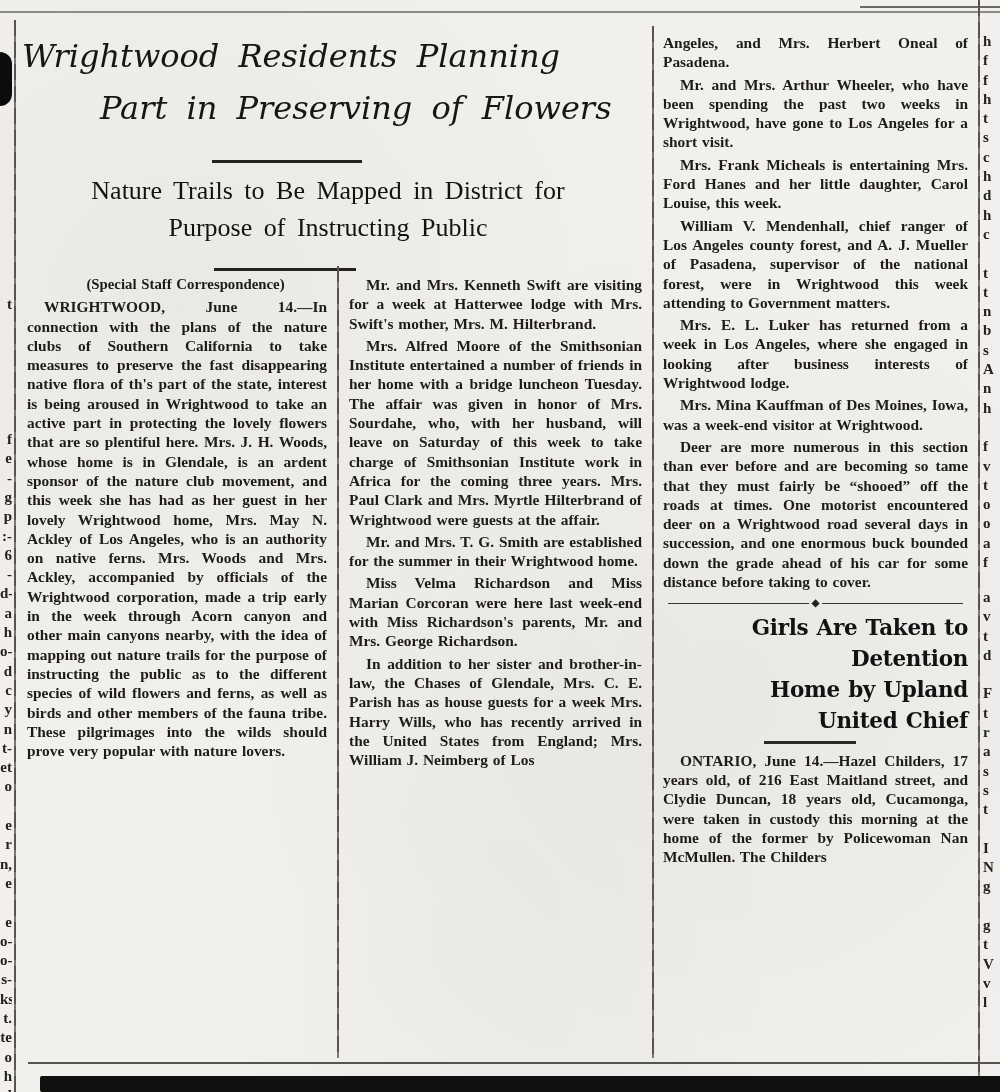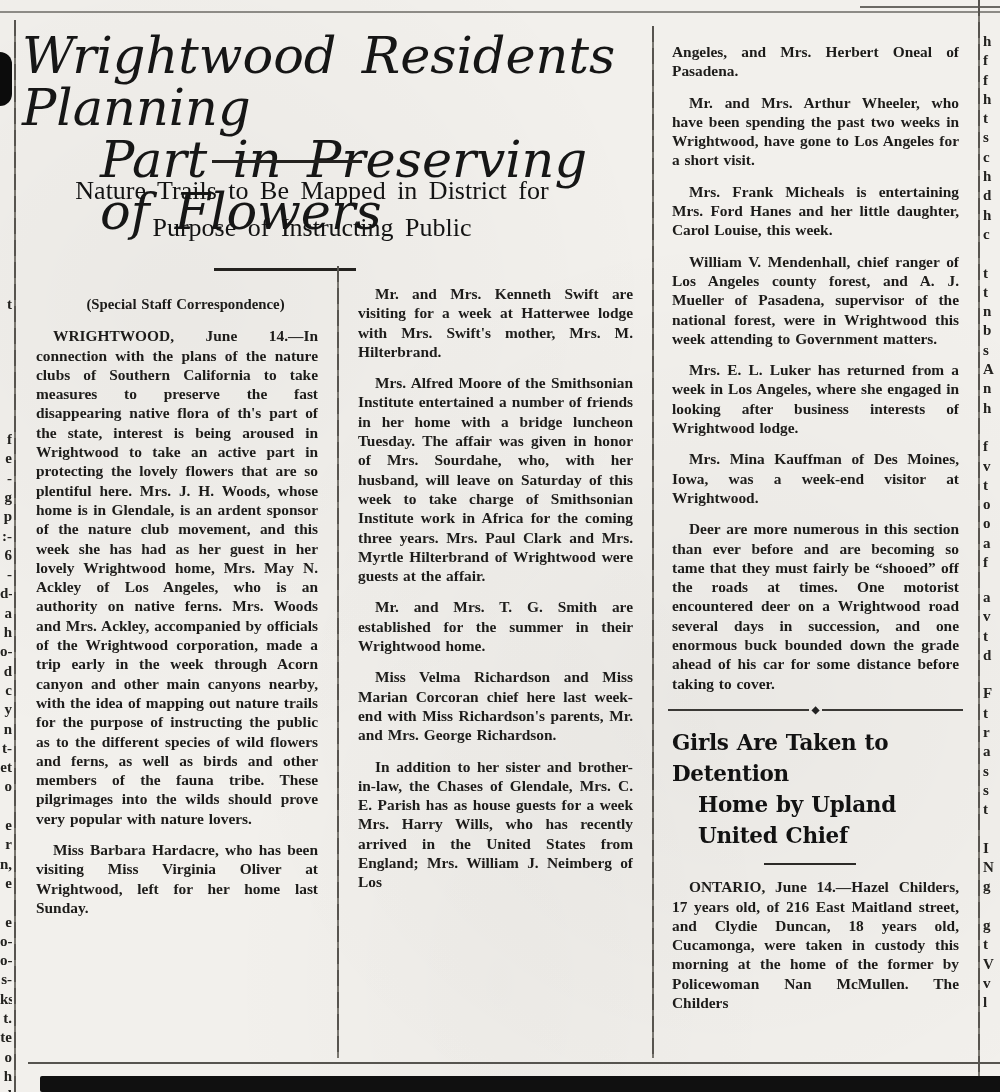--- a/index.html
+++ b/index.html
@@ -20,45 +20,45 @@
   .hrule-top2 { left:860px; top:6px; width:140px; height:2px; background:#6b6964; }
   .vrule { width:2px; background:repeating-linear-gradient(180deg,#57544f 0 16px,#7a7770 16px 22px); }
   .vrule-left   { left:14px;  top:20px;  height:1072px; }
   .vrule-mid1   { left:337px; top:266px; height:792px; }
   .vrule-mid2   { left:652px; top:26px;  height:1032px; }
   .vrule-right  { left:978px; top:0;     height:1092px; }
 
   
   .headline-block { left:22px; top:30px; width:624px; }
   .headline { font-family:"DejaVu Serif", serif; font-style:italic; font-weight:500;
-              font-size:51px; line-height:52px; color:#161616; word-spacing:9px; }
+              font-size:32px; line-height:52px; color:#161616; word-spacing:9px; }
   .headline .l2 { padding-left:78px; }
   .shortrule { height:3px; background:#24221f; }
   .rule-a { left:212px; top:160px; width:150px; }
   .rule-b { left:214px; top:268px; width:142px; }
-  .subhead { left:0; top:172px; width:624px; text-align:center;
+  .subhead { left:16px; top:172px; width:624px; text-align:center;
              font-size:26px; line-height:37px; color:#131313; word-spacing:5px; }
 
   
   .col { text-align:justify; font-size:15.4px; line-height:19.3px;
          font-weight:600; color:#1d1c1a; word-spacing:1px; }
-  .col p { margin:12px; text-indent:17px; }
+  .col p { margin:3px; text-indent:17px; }
   .col p.cont { text-indent:0; }
   .byline { text-align:center; font-weight:700; font-size:14.8px; margin:0 0 3px 0; }
-  .col1 { left:24px;  top:283px; width:306px; height:790px; overflow:hidden; }
+  .col1 { left:24px;  top:272px; width:306px; height:790px; overflow:hidden; }
   .col2 { left:346px; top:272px; width:299px; height:790px; overflow:hidden; }
   .col3 { left:660px; top:30px;  width:311px; height:1032px; overflow:hidden; }
 
   
   .diamond-divider { display:flex; align-items:center; justify-content:center;
                      margin:7px 8px 4px 8px; height:10px; }
   .diamond-divider .ddash { flex:1; height:1.6px; background:#3a3835; }
   .diamond-divider .gem { font-size:10px; line-height:10px; padding:0 3px; color:#222; }
   .headline2 { font-family:"DejaVu Serif", serif; font-weight:700; font-size:21.5px;
-               line-height:31px; letter-spacing:-0.3px; color:#121212; text-align:left;
+               line-height:31px; letter-spacing:-0.3px; color:#121212; text-align:right;
                text-indent:0 !important; }
   .headline2 .l2 { padding-left:26px; display:block; }
   .rule-c { display:block; margin:5px auto 7px 104px; width:92px; height:2.4px; background:#2c2a27; }
 
   
   .hrule-bottom { left:28px; top:1062px; width:972px; height:2px; background:#56544f; }
   .black-bar    { left:40px; top:1076px; width:960px; height:16px; background:#101010;
                   border-radius:2px 0 0 2px; }
 
   
@@ -132,30 +132,29 @@
   <div class="abs shortrule rule-a"></div>
   <div class="abs subhead">
     <div>Nature Trails to Be Mapped in District for</div>
     <div>Purpose of Instructing Public</div>
   </div>
   <div class="abs shortrule rule-b"></div>
 
   <div class="abs col col1">
     <p class="byline">(Special Staff Correspondence)</p>
     <p>WRIGHTWOOD, June 14.—In connection with the plans of the nature clubs of Southern California to take measures to preserve the fast disappearing native flora of th's part of the state, interest is being aroused in Wrightwood to take an active part in protecting the lovely flowers that are so plentiful here. Mrs. J. H. Woods, whose home is in Glendale, is an ardent sponsor of the nature club movement, and this week she has had as her guest in her lovely Wrightwood home, Mrs. May N. Ackley of Los Angeles, who is an authority on native ferns. Mrs. Woods and Mrs. Ackley, accompanied by officials of the Wrightwood corporation, made a trip early in the week through Acorn canyon and other main canyons nearby, with the idea of mapping out nature trails for the purpose of instructing the public as to the different species of wild flowers and ferns, as well as birds and other members of the fauna tribe. These pilgrimages into the wilds should prove very popular with nature lovers.</p>
-    <p>Miss Barbara Hardacre, who has been visiting Miss Virginia Oliver at Wrightwood, left for her home last Sunday.</p>
   </div>
 
   <div class="abs vrule vrule-mid1"></div>
 
   <div class="abs col col2">
     <p>Mr. and Mrs. Kenneth Swift are visiting for a week at Hatterwee lodge with Mrs. Swift's mother, Mrs. M. Hilterbrand.</p>
     <p>Mrs. Alfred Moore of the Smithsonian Institute entertained a number of friends in her home with a bridge luncheon Tuesday. The affair was given in honor of Mrs. Sourdahe, who, with her husband, will leave on Saturday of this week to take charge of Smithsonian Institute work in Africa for the coming three years. Mrs. Paul Clark and Mrs. Myrtle Hilterbrand of Wrightwood were guests at the affair.</p>
     <p>Mr. and Mrs. T. G. Smith are established for the summer in their Wrightwood home.</p>
-    <p>Miss Velma Richardson and Miss Marian Corcoran chief here last week-end with Miss Richardson's parents, Mr. and Mrs. George Richardson.</p>
+    <p>Miss Velma Richardson and Miss Marian Corcoran were here last week-end with Miss Richardson's parents, Mr. and Mrs. George Richardson.</p>
     <p>In addition to her sister and brother-in-law, the Chases of Glendale, Mrs. C. E. Parish has as house guests for a week Mrs. Harry Wills, who has recently arrived in the United States from England; Mrs. William J. Neimberg of Los</p>
   </div>
 
   <div class="abs vrule vrule-mid2"></div>
 
   <div class="abs col col3">
     <p class="cont">Angeles, and Mrs. Herbert Oneal of Pasadena.</p>
     <p>Mr. and Mrs. Arthur Wheeler, who have been spending the past two weeks in Wrightwood, have gone to Los Angeles for a short visit.</p>
     <p>Mrs. Frank Micheals is entertaining Mrs. Ford Hanes and her little daughter, Carol Louise, this week.</p>
     <p>William V. Mendenhall, chief ranger of Los Angeles county forest, and A. J. Mueller of Pasadena, supervisor of the national forest, were in Wrightwood this week attending to Government matters.</p>

